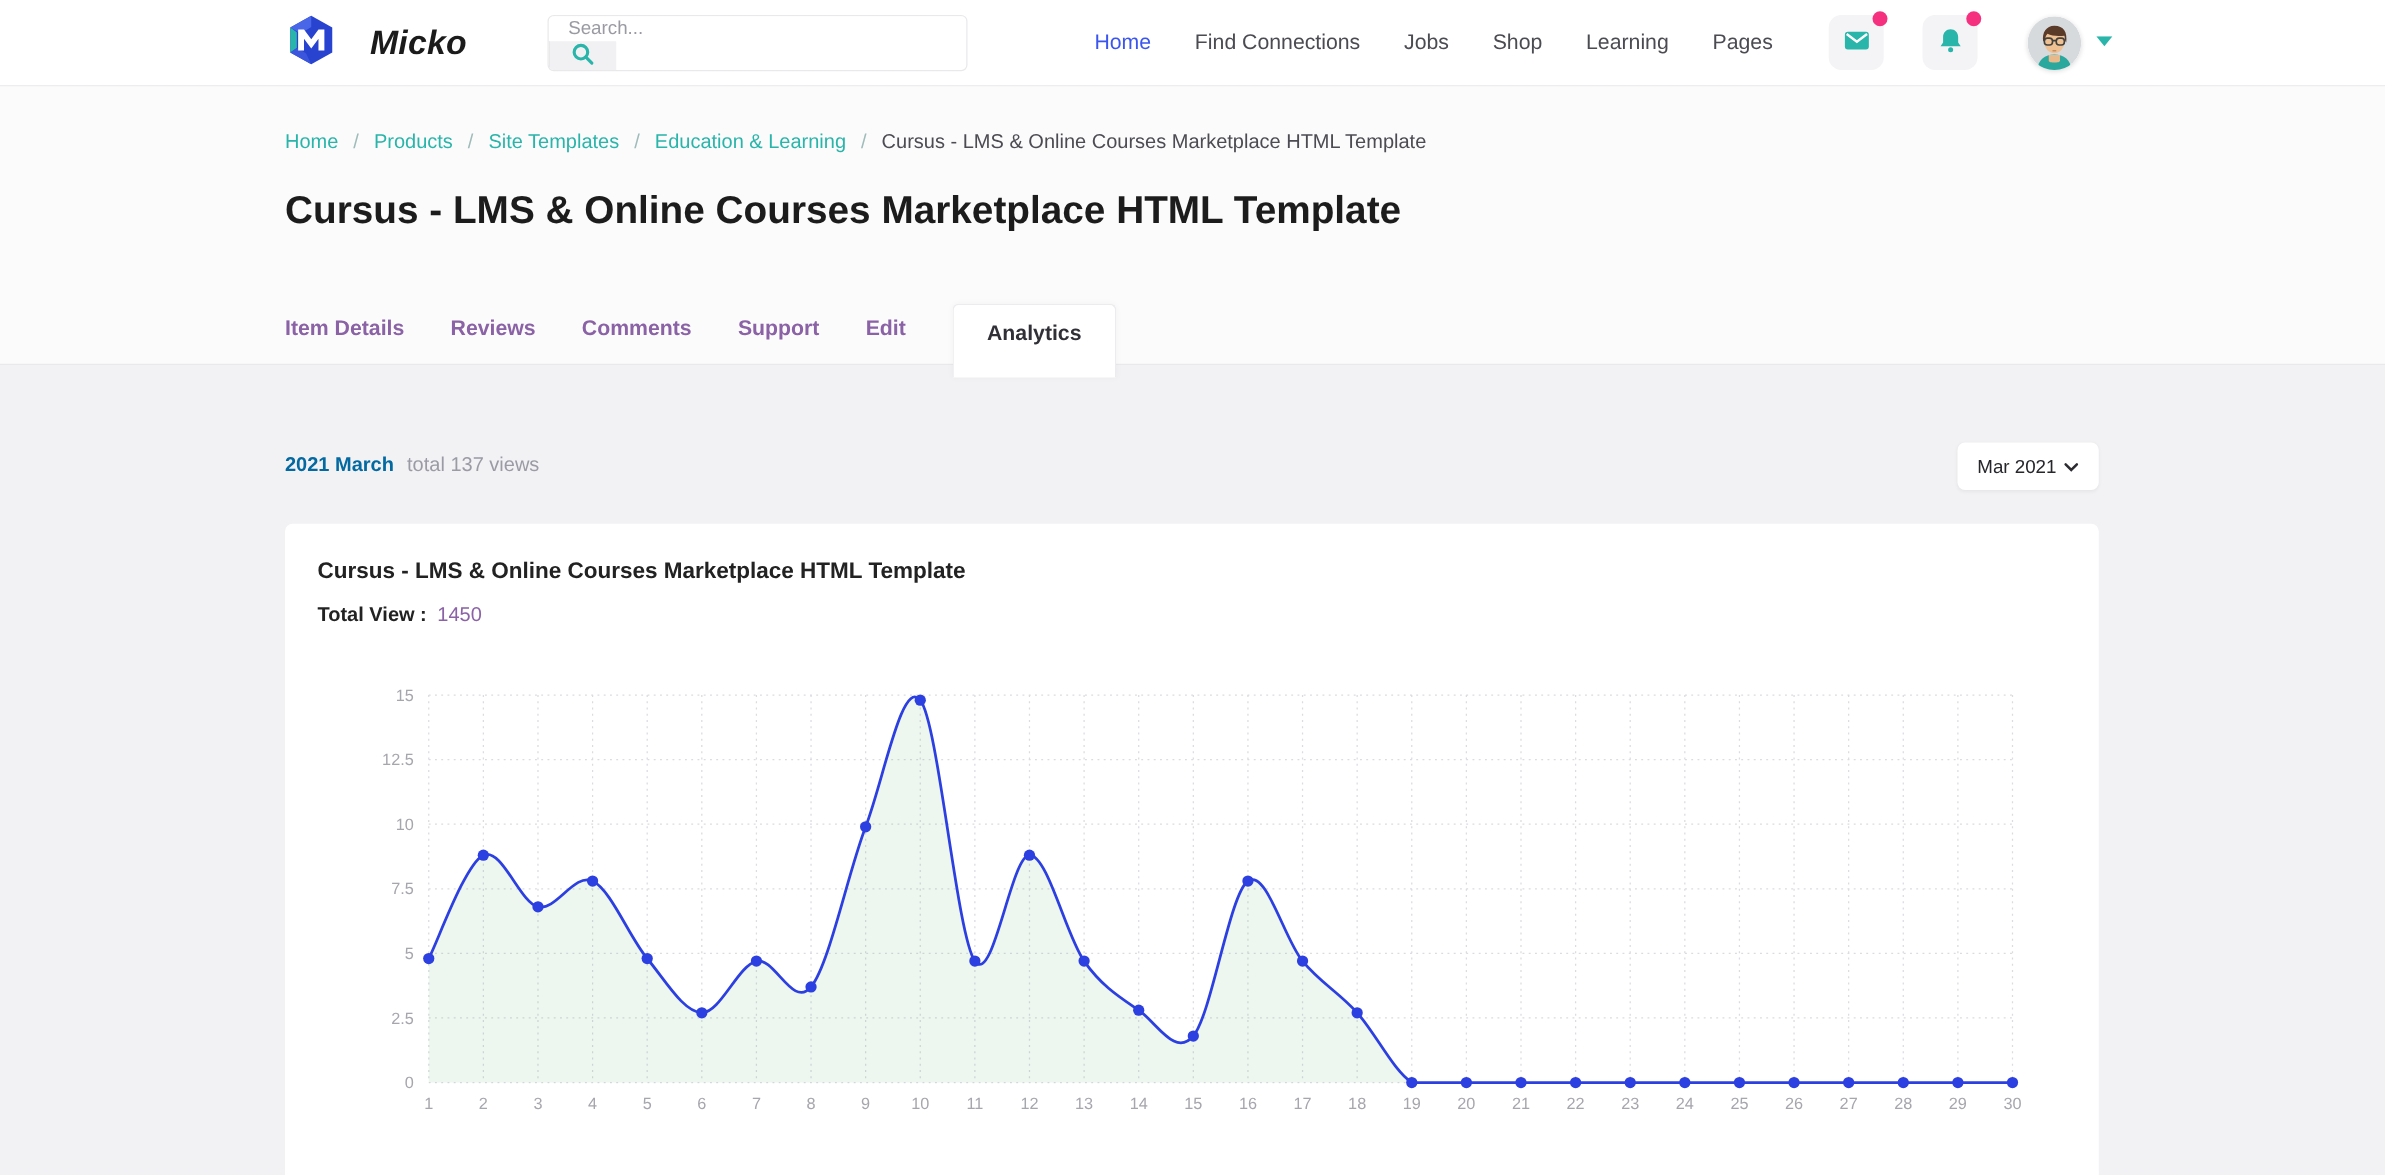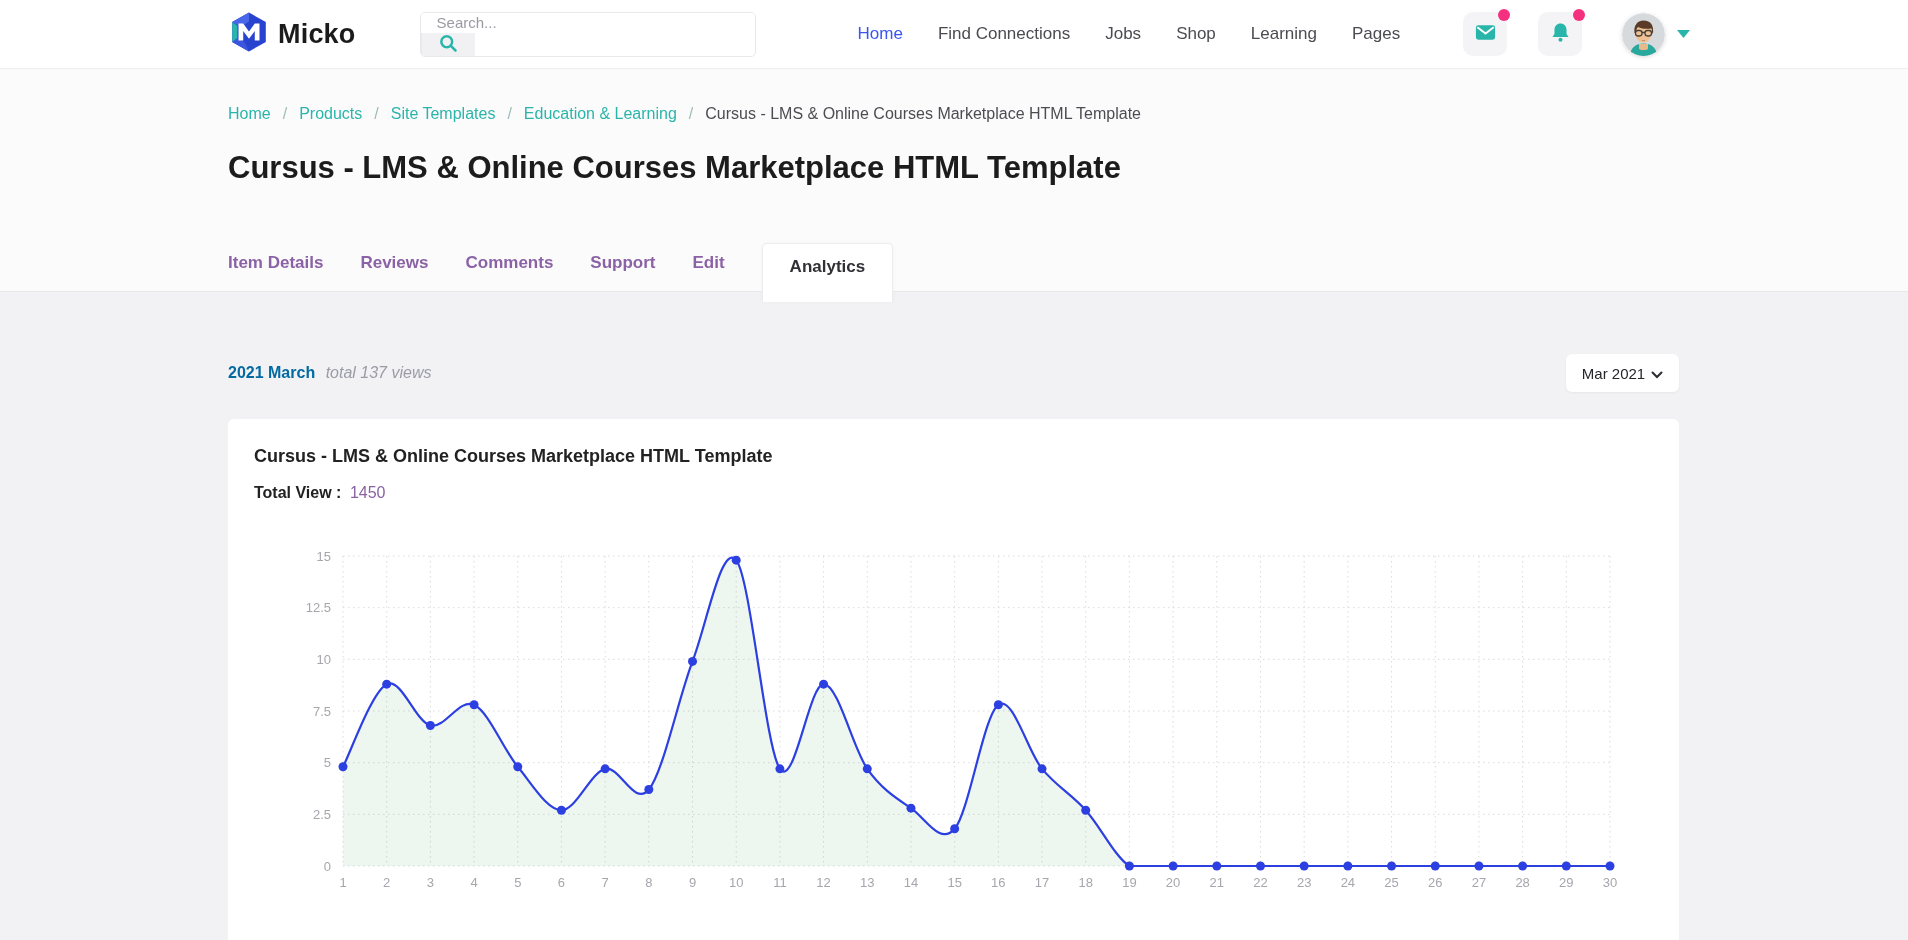--- a/index.html
+++ b/index.html
@@ -3,21 +3,21 @@
 <meta charset="utf-8">
 <style>
   * { margin:0; padding:0; box-sizing:border-box; }
   html,body { width:1908px; height:940px; overflow:hidden; background:#f2f2f4;
     font-family:"Liberation Sans", sans-serif; }
   a { text-decoration:none; cursor:pointer; }
 
   
   .navbar { height:69px; background:#fff; border-bottom:1px solid #ededf0;
     display:flex; align-items:center; padding:0 218px 0 228px; position:relative; z-index:5;}
-  .brand { display:flex; align-items:center; gap:8px; }
+  .brand { display:flex; align-items:center; gap:26px;font-style:italic; }
   .brand-name { font-size:27px; font-weight:700; color:#1b1b1b; letter-spacing:.2px; }
   .searchbox { display:flex; width:336px; height:45px; margin-left:64px;
     border:1px solid #e9e9ec; border-radius:5px; overflow:hidden; background:#fff;flex-direction:column; }
   .searchbox input { flex:1; border:0; outline:none; padding:0 16px; font-size:15px;
     color:#444; background:#fff; font-family:"Liberation Sans", sans-serif; }
   .searchbox input::placeholder { color:#9a9aa3; }
   .search-btn { width:54px; background:#f1f1f3; border:0; border-left:1px solid #e9e9ec;
     display:flex; align-items:center; justify-content:center; cursor:pointer; }
   .nav-links { display:flex; align-items:center; gap:35px; margin-left:102px; }
   .nav-link { font-size:17px; color:#4b4b52; }
@@ -46,21 +46,21 @@
   .tab { font-size:17px; font-weight:600; color:#8a62a5; padding:12px 0 18px; cursor:pointer; }
   .tab.active { color:#303036; background:#fff; border:1px solid #ececef; border-bottom:0;
     border-radius:5px 5px 0 0; padding:13px 27px 25px; margin-bottom:-13px;
     box-shadow:0 0 5px rgba(0,0,0,.03); }
 
   
   .content { background:#f2f2f4; padding:62px 229px 0 228px; }
   .summary-row { display:flex; align-items:center; justify-content:space-between; }
   .summary-text { font-size:16px; }
   .summary-period { color:#0369a1; font-weight:700; }
-  .summary-total { color:#9b9ba6; margin-left:6px;font-style:italic; }
+  .summary-total { color:#9b9ba6; margin-left:6px; }
   .month-select { background:#fff; border-radius:6px; min-width:113px; height:38px;
     display:flex; align-items:center; justify-content:center; gap:6px; padding:0 14px;
     font-size:15px; color:#26262b; cursor:pointer; box-shadow:0 1px 3px rgba(0,0,0,.05); }
 
   .card { margin-top:27px; background:#fff; border-radius:6px; min-height:600px;
     padding:27px 0 0; }
   .card-title { font-size:18px; font-weight:700; color:#222; padding:0 26px; }
   .card-subtitle { margin-top:17px; font-size:16px; font-weight:700; color:#222; padding:0 26px; }
   .card-subtitle .total-view-value { color:#8a62a5; font-weight:400; margin-left:4px; }
   .chart-wrap { margin-top:14px; }

